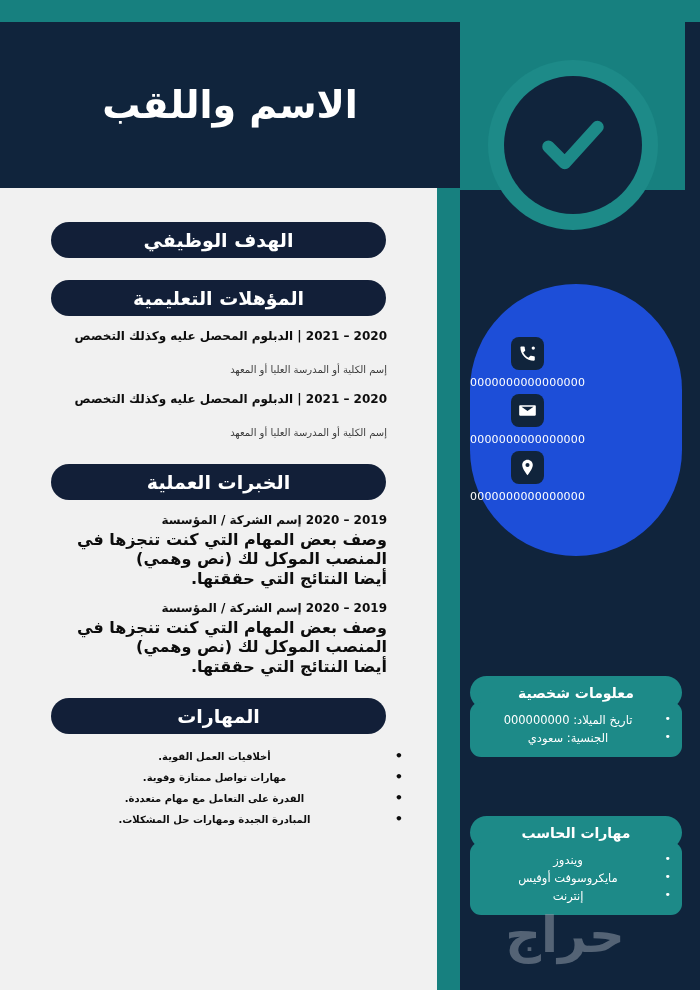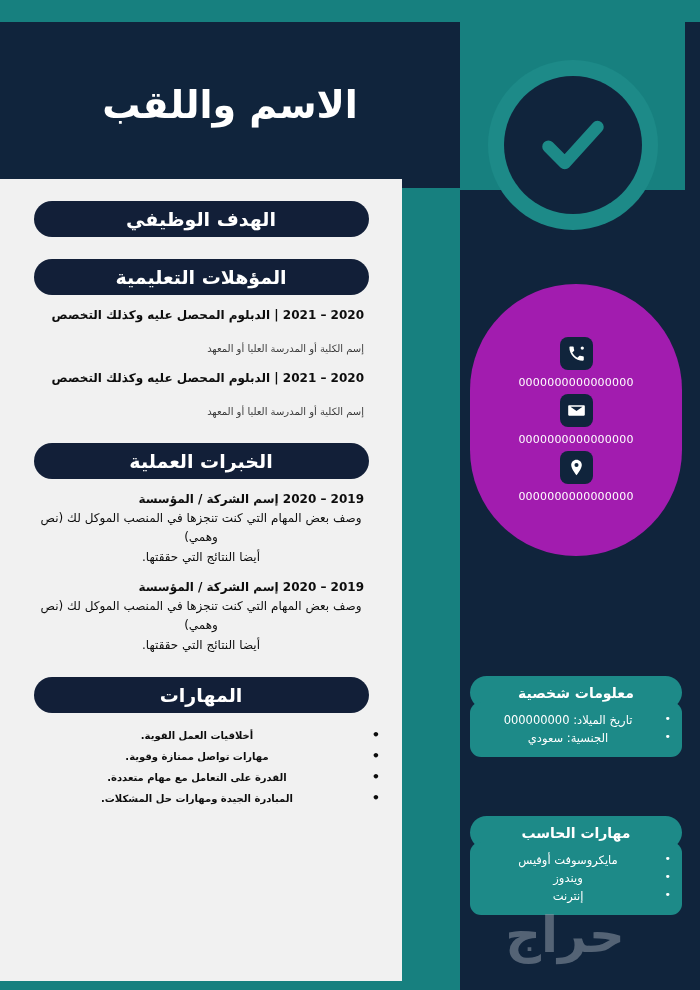--- a/index.html
+++ b/index.html
@@ -74,24 +74,24 @@
   }
 
   
   .contact-card {
     position: absolute;
     top: 262px;
     right: 18px;
     width: 212px;
     height: 272px;
     border-radius: 106px;
-    background: #a21caf;
+    background: #1d4ed8;
     display: flex;
     flex-direction: column;
-    align-items: center;
+    align-items: flex-end;
     justify-content: center;
     gap: 5px;
     padding: 0;
     box-sizing: border-box;
   }
   .contact-row {
     display: flex;
     flex-direction: column;
     align-items: center;
     gap: 6px;
@@ -194,27 +194,27 @@
     color: #ffffff;
     font-size: 38px;
     font-weight: bold;
     letter-spacing: 0.5px;
     text-align: center;
   }
 
   
   .main {
     position: absolute;
-    top: 179px;
+    top: 188px;
     left: 0;
-    width: 402px;
+    width: 437px;
     height: 802px;
     background: #f1f1f1;
     box-sizing: border-box;
-    padding: 0;
+    padding: 12px;
     overflow: hidden;
   }
 
   .sec-head {
     margin: 0 auto;
     width: 335px;
     height: 36px;
     border-radius: 18px;
     background: #121f38;
     color: #ffffff;
@@ -247,24 +247,24 @@
     text-align: right;
     line-height: 18px;
   }
   .entry-sub {
     font-size: 10px;
     color: #3c3c3c;
     line-height: 18px;
     margin-top: 16px;
   }
   .entry-desc {
-    font-size: 12px;
-    font-weight: normal;
+    font-size: 16px;
+    font-weight: bold;
     color: #0d0d0d;
-    text-align: center;
+    text-align: right;
     line-height: 19px;
     margin-top: 1px;
   }
 
   .skills-list {
     margin: 12px 26px 0 18px;
     padding: 0;
     list-style: none;
   }
   .skills-list li {
@@ -336,22 +336,22 @@
     <div class="side-box" id="personal-box">
       <ul>
         <li>تاريخ الميلاد: 000000000</li>
         <li>الجنسية: سعودي</li>
       </ul>
     </div>
 
     <div class="side-head" id="comp-head">مهارات الحاسب</div>
     <div class="side-box" id="comp-box">
       <ul>
+        <li>ويندوز</li>
         <li>مايكروسوفت أوفيس</li>
-        <li>ويندوز</li>
         <li>إنترنت</li>
       </ul>
     </div>
 
     <div class="watermark">
       <svg viewBox="0 0 200 70">
         <text x="100" y="54" text-anchor="middle" font-size="56" font-weight="bold" fill="#8c97a5" font-family="'DejaVu Sans','Liberation Sans',sans-serif">حراج</text>
       </svg>
     </div>
   </div>

